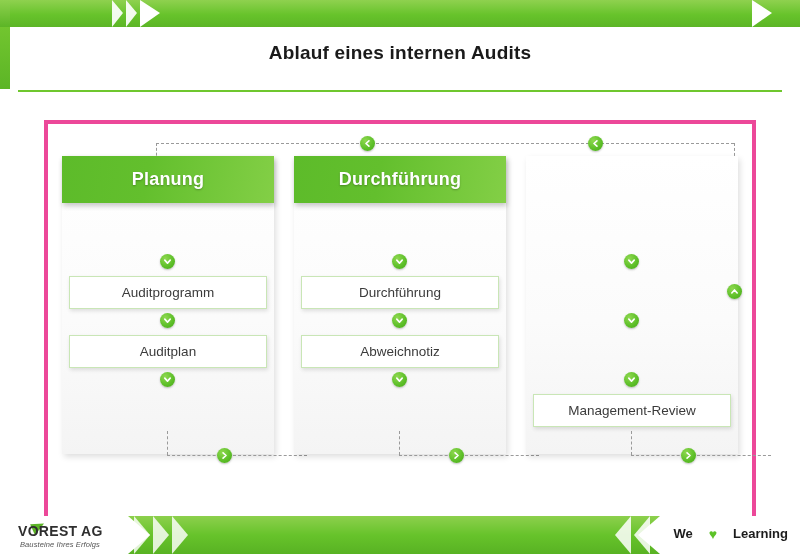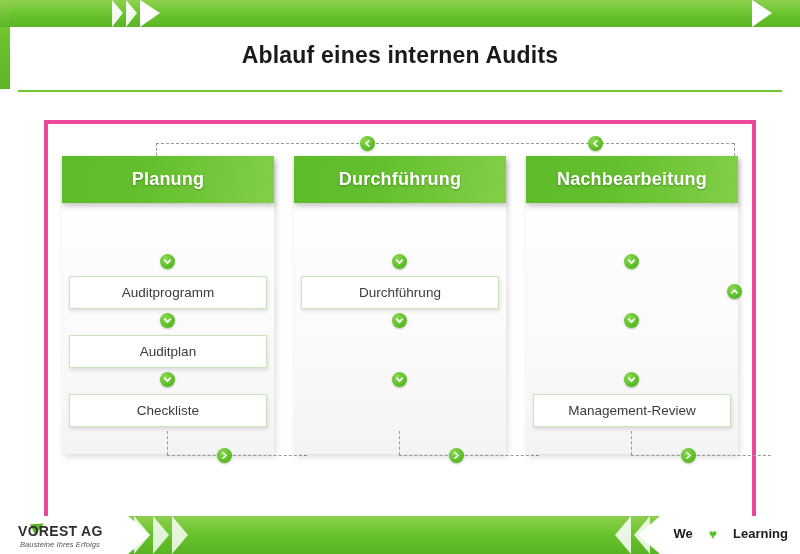--- a/index.html
+++ b/index.html
@@ -49,21 +49,21 @@
   .leftstrip {
     position: absolute; left: 0; top: 27px;
     width: 10px; height: 62px;
     background: linear-gradient(180deg,#72c52f,#5cb526);
   }
 
   
   .title {
     position: absolute; left: 0; top: 42px;
     width: 800px; text-align: center;
-    font-size: 23px; font-weight: bold; color: #1a1a1a;
+    font-size: 19px; font-weight: bold; color: #1a1a1a;
     letter-spacing: .2px;
   }
   .title-rule {
     position: absolute; left: 18px; top: 90px;
     width: 764px; height: 2px;
     background: #6fc72e;
   }
 
   
   .panel {
@@ -284,23 +284,20 @@
           </svg>
       </div>
       <div class="step s2">
         <span>Auditplan</span>
       </div>
       <div class="carrow d3">
         <svg width="9" height="9" viewBox="0 0 10 10">
             <path d="M2 3.5 L5 6.8 L8 3.5" stroke="#fff" stroke-width="1.8" fill="none" stroke-linecap="round" stroke-linejoin="round"></path>
           </svg>
       </div>
-      <div class="step s3">
-        <span>Checkliste</span>
-      </div>
       <div class="exit-v"></div>
       <div class="exit-h"></div>
       <div class="carrow exit-arrow">
         <svg width="9" height="9" viewBox="0 0 10 10">
             <path d="M3.4 2 L6.7 5 L3.4 8" stroke="#fff" stroke-width="1.8" fill="none" stroke-linecap="round" stroke-linejoin="round"></path>
           </svg>
       </div>
     </div>
 
     <div class="col c2">
@@ -313,38 +310,38 @@
           </svg>
       </div>
       <div class="step s1">
         <span>Durchführung</span>
       </div>
       <div class="carrow d2">
         <svg width="9" height="9" viewBox="0 0 10 10">
             <path d="M2 3.5 L5 6.8 L8 3.5" stroke="#fff" stroke-width="1.8" fill="none" stroke-linecap="round" stroke-linejoin="round"></path>
           </svg>
       </div>
+      <div class="step s2">
+        <span>Abweichnotiz</span>
+      </div>
       <div class="carrow d3">
         <svg width="9" height="9" viewBox="0 0 10 10">
             <path d="M2 3.5 L5 6.8 L8 3.5" stroke="#fff" stroke-width="1.8" fill="none" stroke-linecap="round" stroke-linejoin="round"></path>
           </svg>
       </div>
       <div class="exit-v"></div>
       <div class="exit-h"></div>
       <div class="carrow exit-arrow">
         <svg width="9" height="9" viewBox="0 0 10 10">
             <path d="M3.4 2 L6.7 5 L3.4 8" stroke="#fff" stroke-width="1.8" fill="none" stroke-linecap="round" stroke-linejoin="round"></path>
           </svg>
       </div>
     </div>
 
     <div class="col c3">
-      <div class="col-head">
-        <span>Nachbearbeitung</span>
-      </div>
       <div class="carrow d1">
         <svg width="9" height="9" viewBox="0 0 10 10">
             <path d="M2 3.5 L5 6.8 L8 3.5" stroke="#fff" stroke-width="1.8" fill="none" stroke-linecap="round" stroke-linejoin="round"></path>
           </svg>
       </div>
       <div class="carrow d2">
         <svg width="9" height="9" viewBox="0 0 10 10">
             <path d="M2 3.5 L5 6.8 L8 3.5" stroke="#fff" stroke-width="1.8" fill="none" stroke-linecap="round" stroke-linejoin="round"></path>
           </svg>
       </div>

